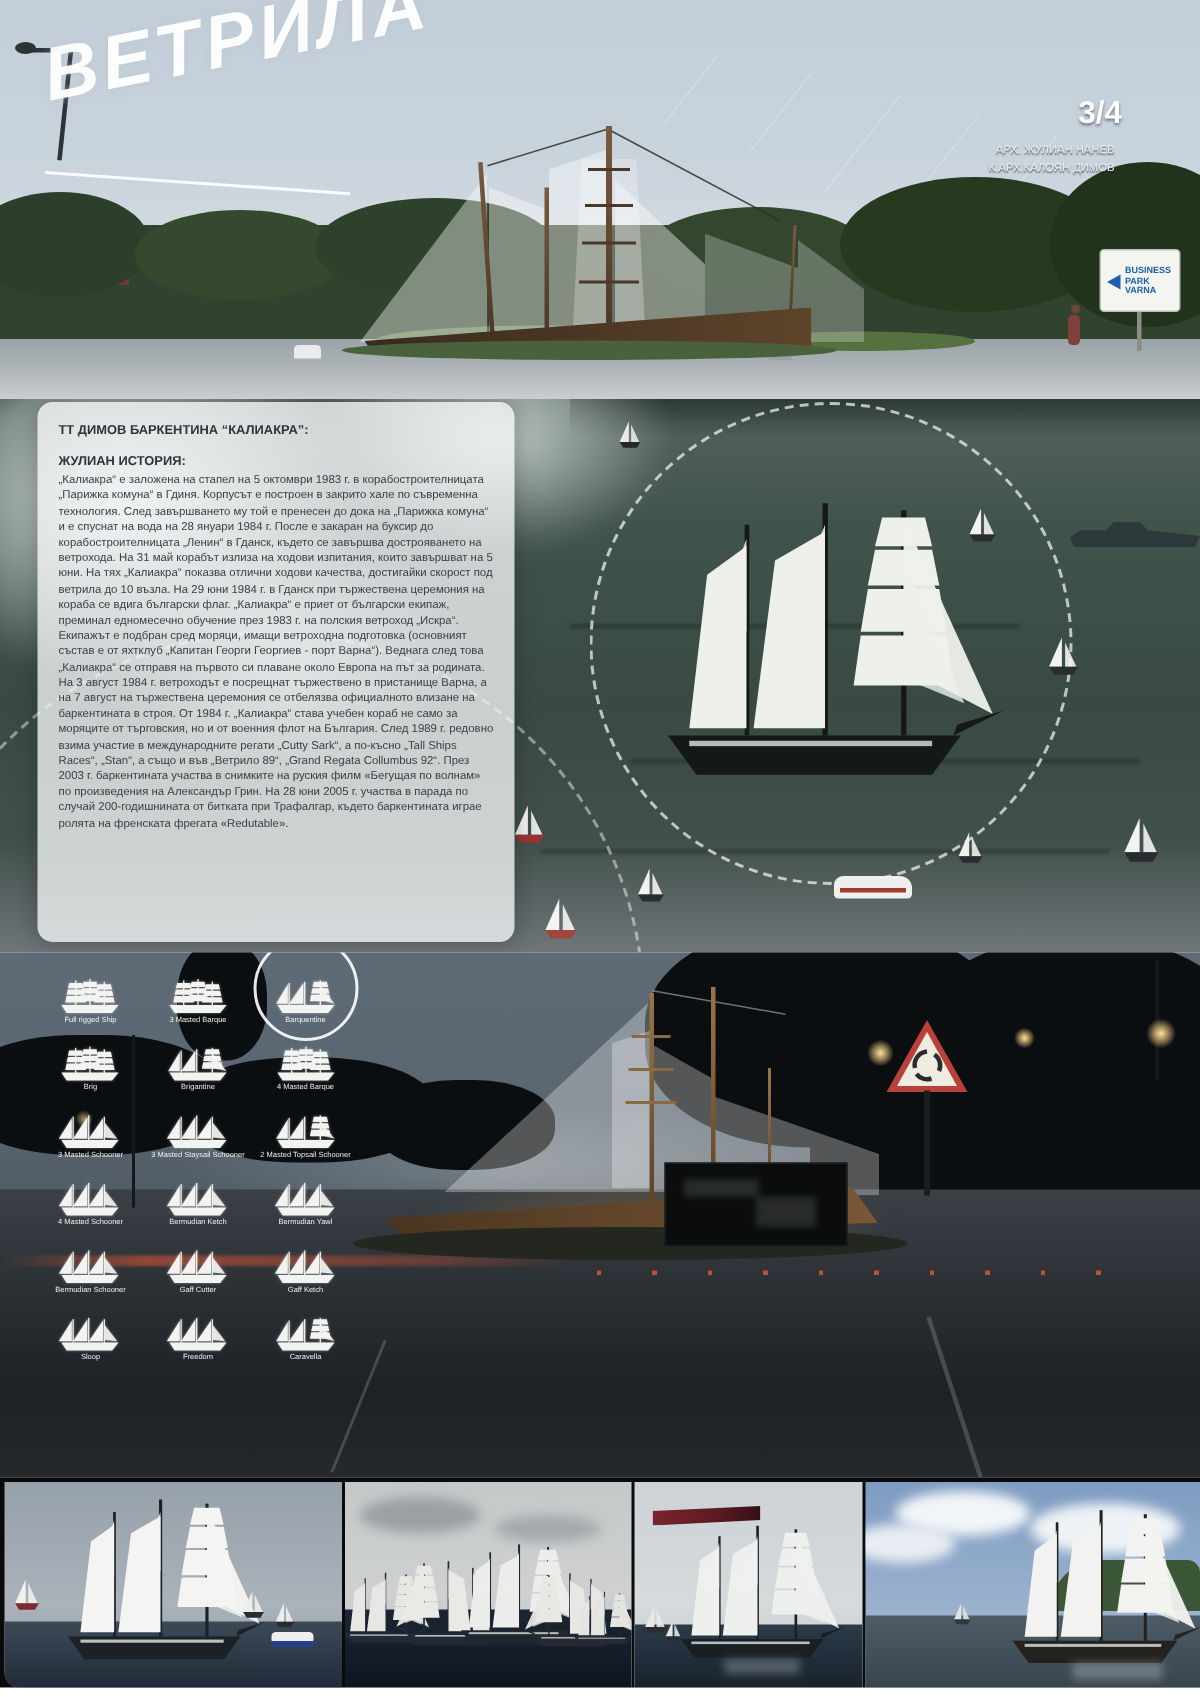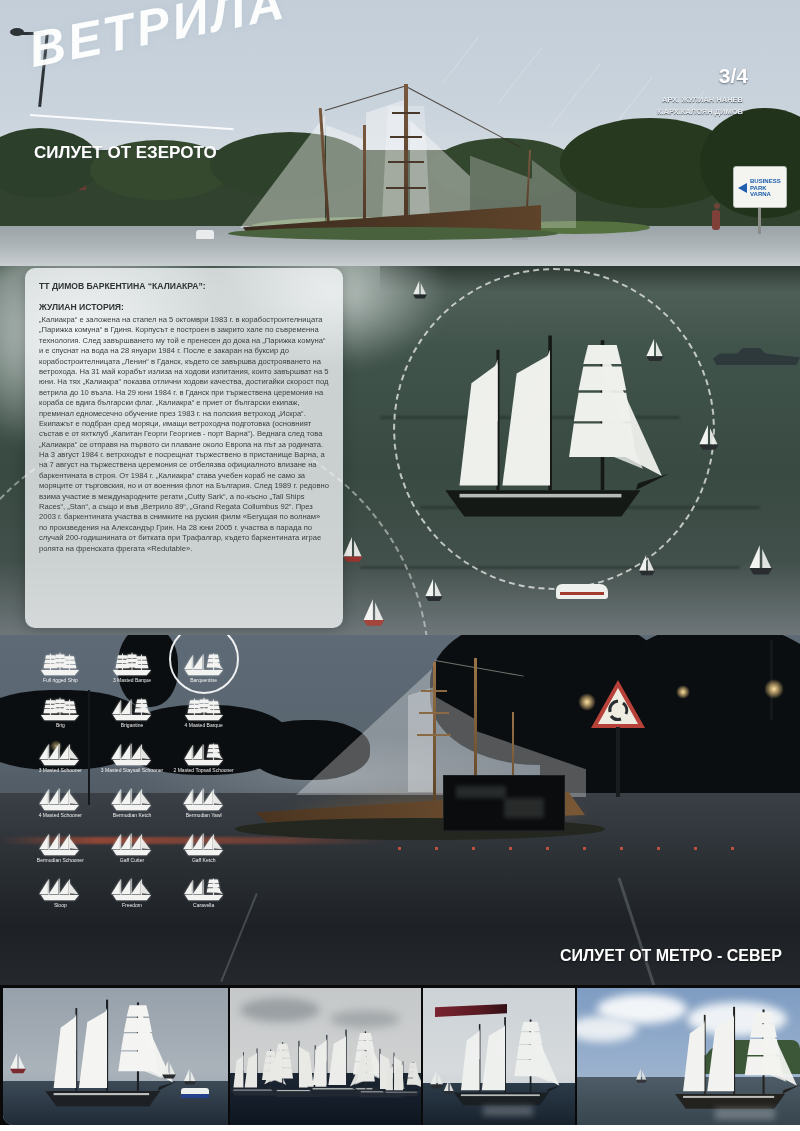--- a/index.html
+++ b/index.html
@@ -47,21 +47,21 @@
   .poster-title{position:absolute;left:24px;top:22px;font-size:50px;font-weight:bold;font-style:italic;
     color:rgba(255,255,255,0.95);transform:rotate(-11deg);transform-origin:left top;letter-spacing:3px;
     text-shadow:0 0 6px rgba(180,195,205,0.6);}
   .title-underline{position:absolute;left:30px;top:114px;width:204px;height:2px;background:rgba(255,255,255,0.9);
     transform:rotate(4deg);transform-origin:left center;}
   .caption-top{position:absolute;left:34px;top:140px;font-size:17px;font-weight:bold;color:#ffffff;line-height:1.5;
     text-shadow:0 1px 2px rgba(60,70,80,0.4);}
   .page-num{position:absolute;right:52px;top:28px;font-size:21px;font-weight:bold;color:#ffffff;text-shadow:0 1px 2px rgba(40,50,60,0.6);margin-top:36px;}
   .poster-subtitle{position:absolute;right:52px;top:48px;font-size:17px;font-weight:bold;color:#ffffff;
     text-shadow:1px 1px 2px rgba(40,50,60,0.75);white-space:nowrap;}
-  .credits{position:absolute;right:57px;top:94px;font-size:7.5px;font-weight:bold;color:#e8ecef;text-align:right;line-height:1.6;
+  .credits{position:absolute;right:57px;top:94px;font-size:7.5px;font-weight:normal;color:#e8ecef;text-align:right;line-height:1.6;
     text-shadow:0 1px 1px rgba(30,40,50,0.7);}
 
   
   .sec-sea{position:absolute;left:0;top:266px;width:800px;height:369px;overflow:hidden;
     background:linear-gradient(180deg,#54645d 0%,#41544c 22%,#384a41 55%,#42504b 80%,#6e767a 100%);}
   .wave{position:absolute;border-radius:50%;filter:blur(7px);}
   .shore-band{position:absolute;left:380px;top:0;width:420px;height:26px;
     background:linear-gradient(180deg,#2c3833 0%,rgba(44,56,51,0) 100%);}
   .water-streak{position:absolute;height:3px;background:rgba(16,26,21,0.35);border-radius:2px;filter:blur(1px);}
   .dash-circle{position:absolute;border:2px dashed rgba(255,255,255,0.68);border-radius:50%;}
@@ -252,21 +252,20 @@
     <div class="rsign">
       <span class="rsign-arrow"></span>
       <span class="rsign-text">BUSINESS PARK VARNA</span>
     </div>
     <div class="person-head"></div>
     <div class="person-body"></div>
 
     <div class="poster-title">ВЕТРИЛА</div>
     <div class="title-underline"></div>
     <div class="caption-top">
-      <div>СИЛУЕТ ОТ ЕЗЕРОТО</div>
     </div>
     <div class="page-num">3/4</div>
     <div class="credits">
       <div>АРХ. ЖУЛИАН НАНЕВ</div>
       <div>К.АРХ.КАЛОЯН ДИМОВ</div>
     </div>
   </section>
 
   <section class="sec-sea">
     <div class="shore-band"></div>
@@ -491,21 +490,20 @@
           <div class="ship-label">Freedom</div>
         </div>
         <div class="ship-item rig-mixed">
           <svg class="ship-glyph" viewBox="0 0 54 30">
             <use href="#shipicon-mixed"></use>
           </svg>
           <div class="ship-label">Caravella</div>
         </div>
       </div>
 
-    <div class="caption-night">СИЛУЕТ ОТ МЕТРО - СЕВЕР</div>
   </section>
 
   <section class="sec-strip">
 
     <div class="photo p1">
       <div class="sea" style="height:44px;background:linear-gradient(180deg,#3c4a57,#202b37)"></div>
       <svg class="abs" style="left:28px;top:6px" width="152" height="118" viewBox="0 0 100 84" preserveAspectRatio="xMidYMax meet">
         <use href="#tallship" style="color:#f4f5f2;--hull:#1d2125"></use>
       </svg>
       <svg class="abs" style="left:6px;top:64px;color:#f0f2ef;--hull:#7c2a30" width="18" height="23" viewBox="0 0 20 26">

